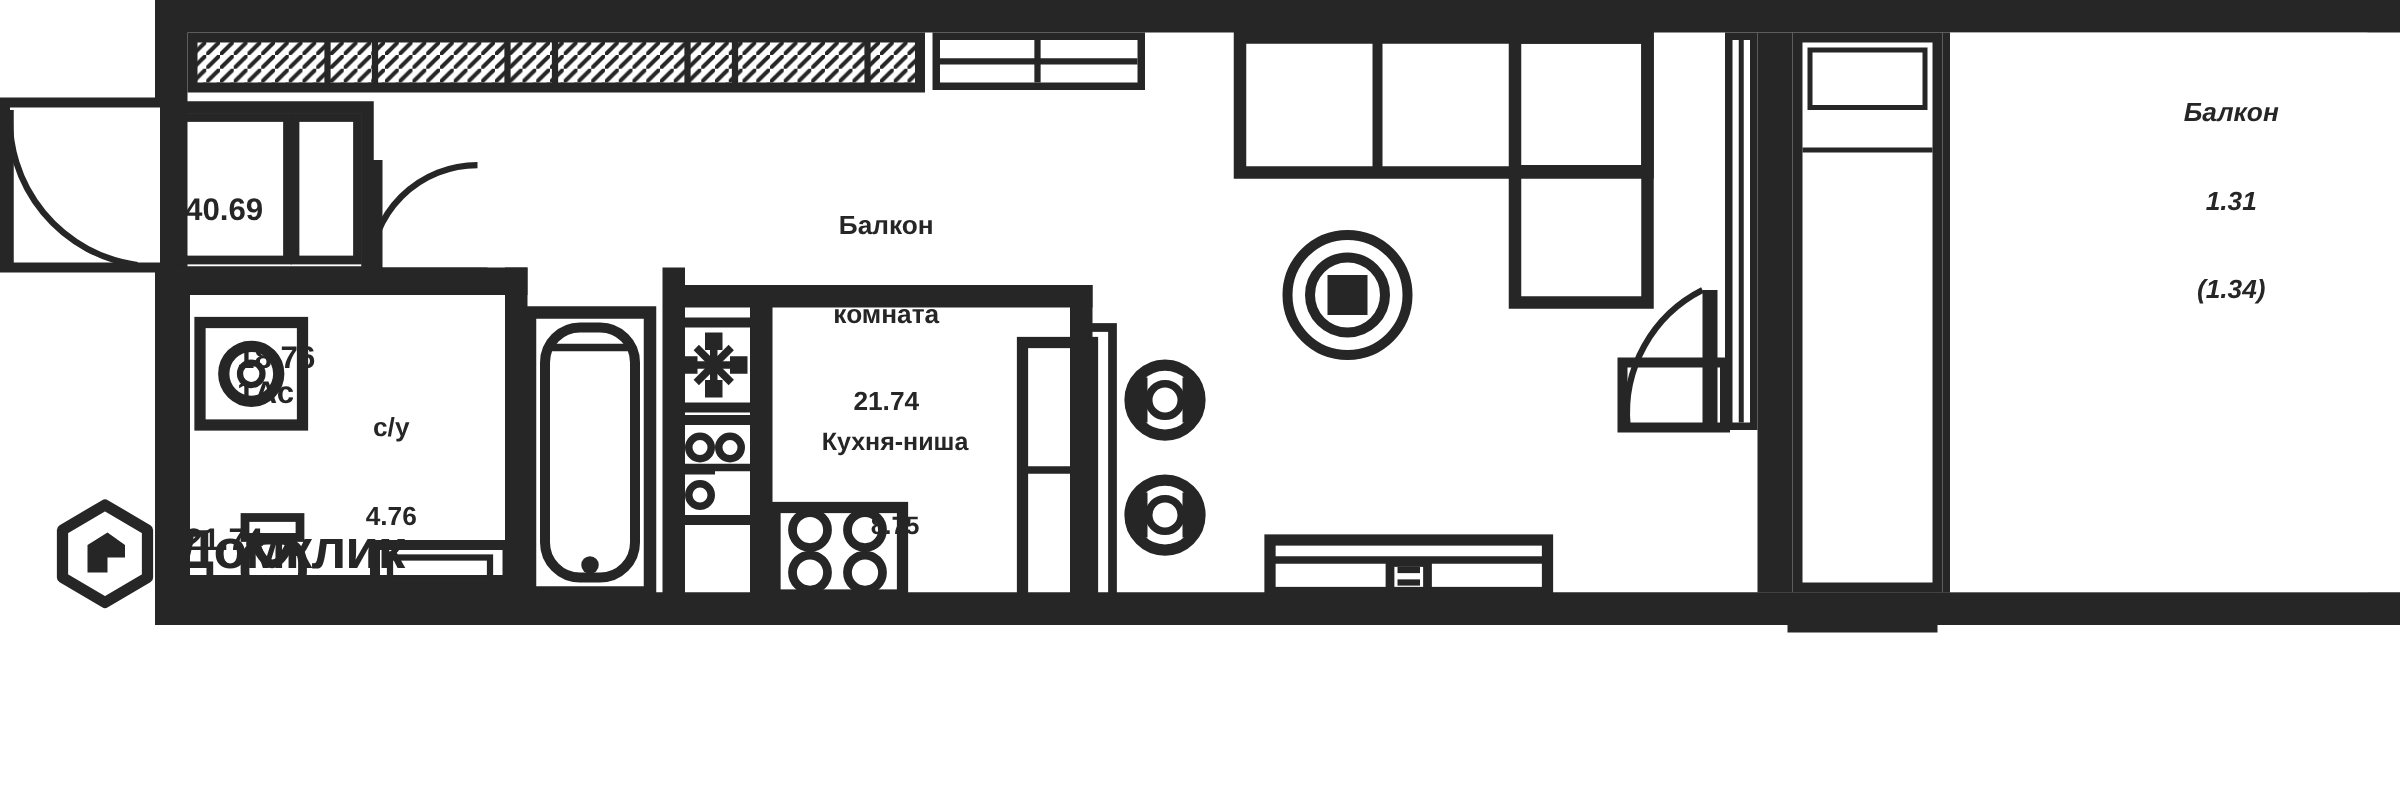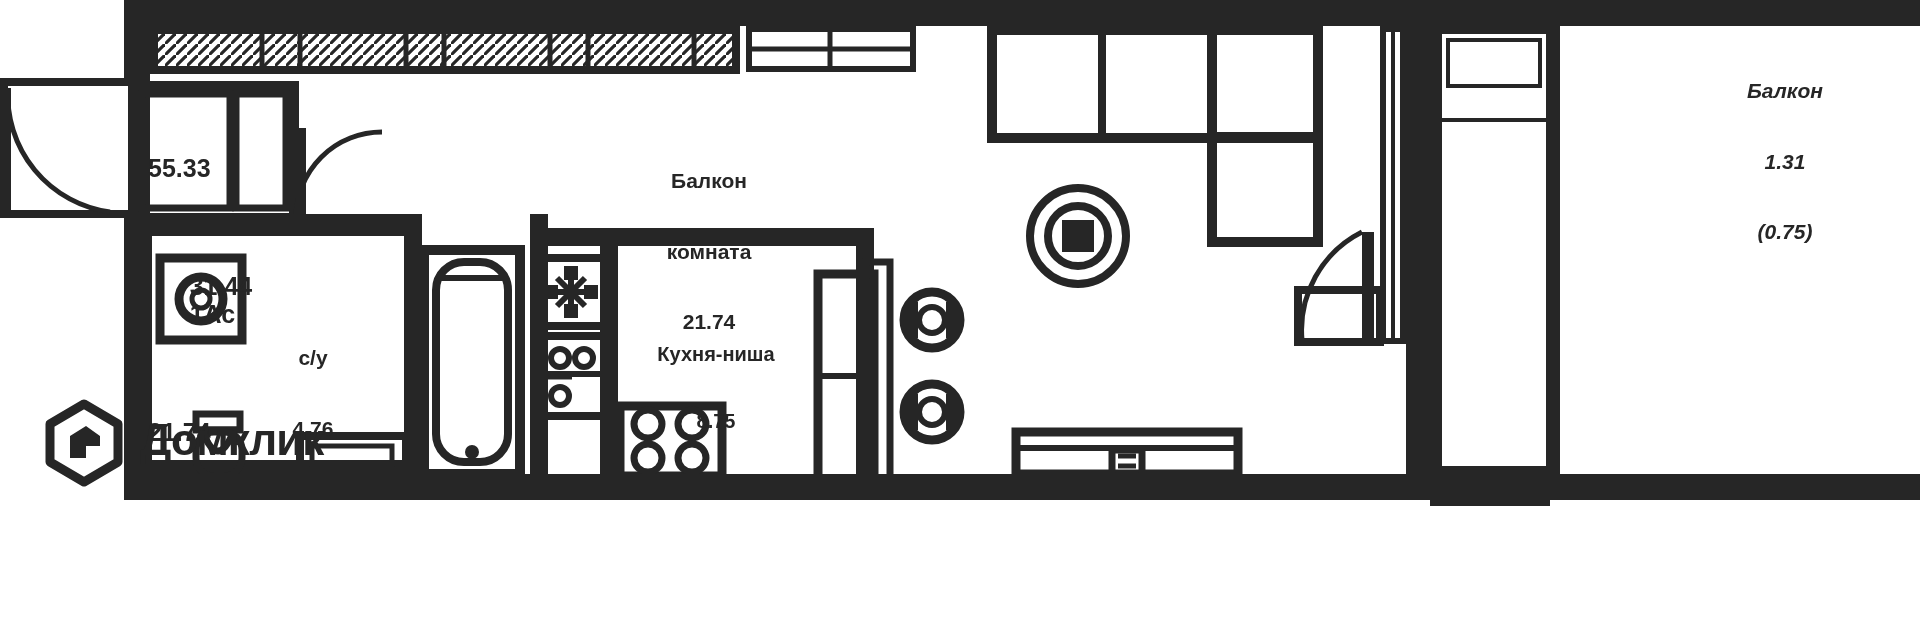--- a/index.html
+++ b/index.html
@@ -6,21 +6,21 @@
   body{width:1920px;height:628px;overflow:hidden;font-family:"Liberation Sans",sans-serif;}
   #stage{position:relative;width:1920px;height:628px;background:#ffffff;}
   #stage svg{position:absolute;left:0;top:0;}
   .lbl{position:absolute;color:#262626;font-family:"Liberation Sans",sans-serif;
        font-weight:700;text-align:center;line-height:1.12;white-space:pre;}
   #corner-stats{left:148px;top:98px;font-size:25px;text-align:left;}
   #corner-stats div{margin-bottom:6px;}
   #living-label{left:634px;top:122px;font-size:21px;width:150px;}
   #living-label .area{font-weight:700;}
   #kitchen-label{left:636px;top:298px;font-size:20px;width:160px;}
-  #bath-label{left:278px;top:299px;font-size:21px;width:70px;}
+  #bath-label{left:278px;top:284px;font-size:21px;width:70px;}
   #balcony-label{left:1730px;top:32px;font-size:21px;width:110px;font-style:italic;}
   #watermark{position:absolute;left:46px;top:400px;display:flex;align-items:center;gap:14px;}
   #wm-text{font-size:44px;font-weight:700;color:#262626;font-family:"Liberation Sans",sans-serif;letter-spacing:-1px;}
 </style>
 </head>
 <body>
 
 <div id="stage">
 
   <svg width="1920" height="628" viewBox="0 0 1920 628">
@@ -211,23 +211,23 @@
       <rect x="1430" y="492" width="120" height="14" fill="#262626"></rect>
     </g>
 
     <g transform="translate(46,404)">
       <path d="M38,0 L72,20 L72,58 L38,78 L4,58 L4,20 Z" fill="#ffffff" stroke="#262626" stroke-width="9" stroke-linejoin="round"></path>
       <path d="M24,54 L24,32 L40,22 L54,32 L54,42 L40,42 L40,54 Z" fill="#262626"></path>
     </g>
   </svg>
 
   <div class="lbl" id="corner-stats">
-    <div>55.33</div>
+    <div>40.69</div>
     <div>
-      <span>31.44</span>
+      <span>18.76</span>
       <span>1Ас</span>
     </div>
     <div>21.74</div>
   </div>
 
   <div class="lbl" id="living-label">
     <div>Балкон</div>
     <div>комната</div>
     <div class="area">21.74</div>
   </div>
@@ -238,21 +238,21 @@
   </div>
 
   <div class="lbl" id="bath-label">
     <div>с/у</div>
     <div class="area">4.76</div>
   </div>
 
   <div class="lbl" id="balcony-label">
     <div>Балкон</div>
     <div class="area">1.31</div>
-    <div>(0.75)</div>
+    <div>(1.34)</div>
   </div>
 
   <div id="watermark">
     <div style="width:80px;height:80px;"></div>
     <div id="wm-text">Домклик</div>
   </div>
 
 </div>
 
 </body></html>

